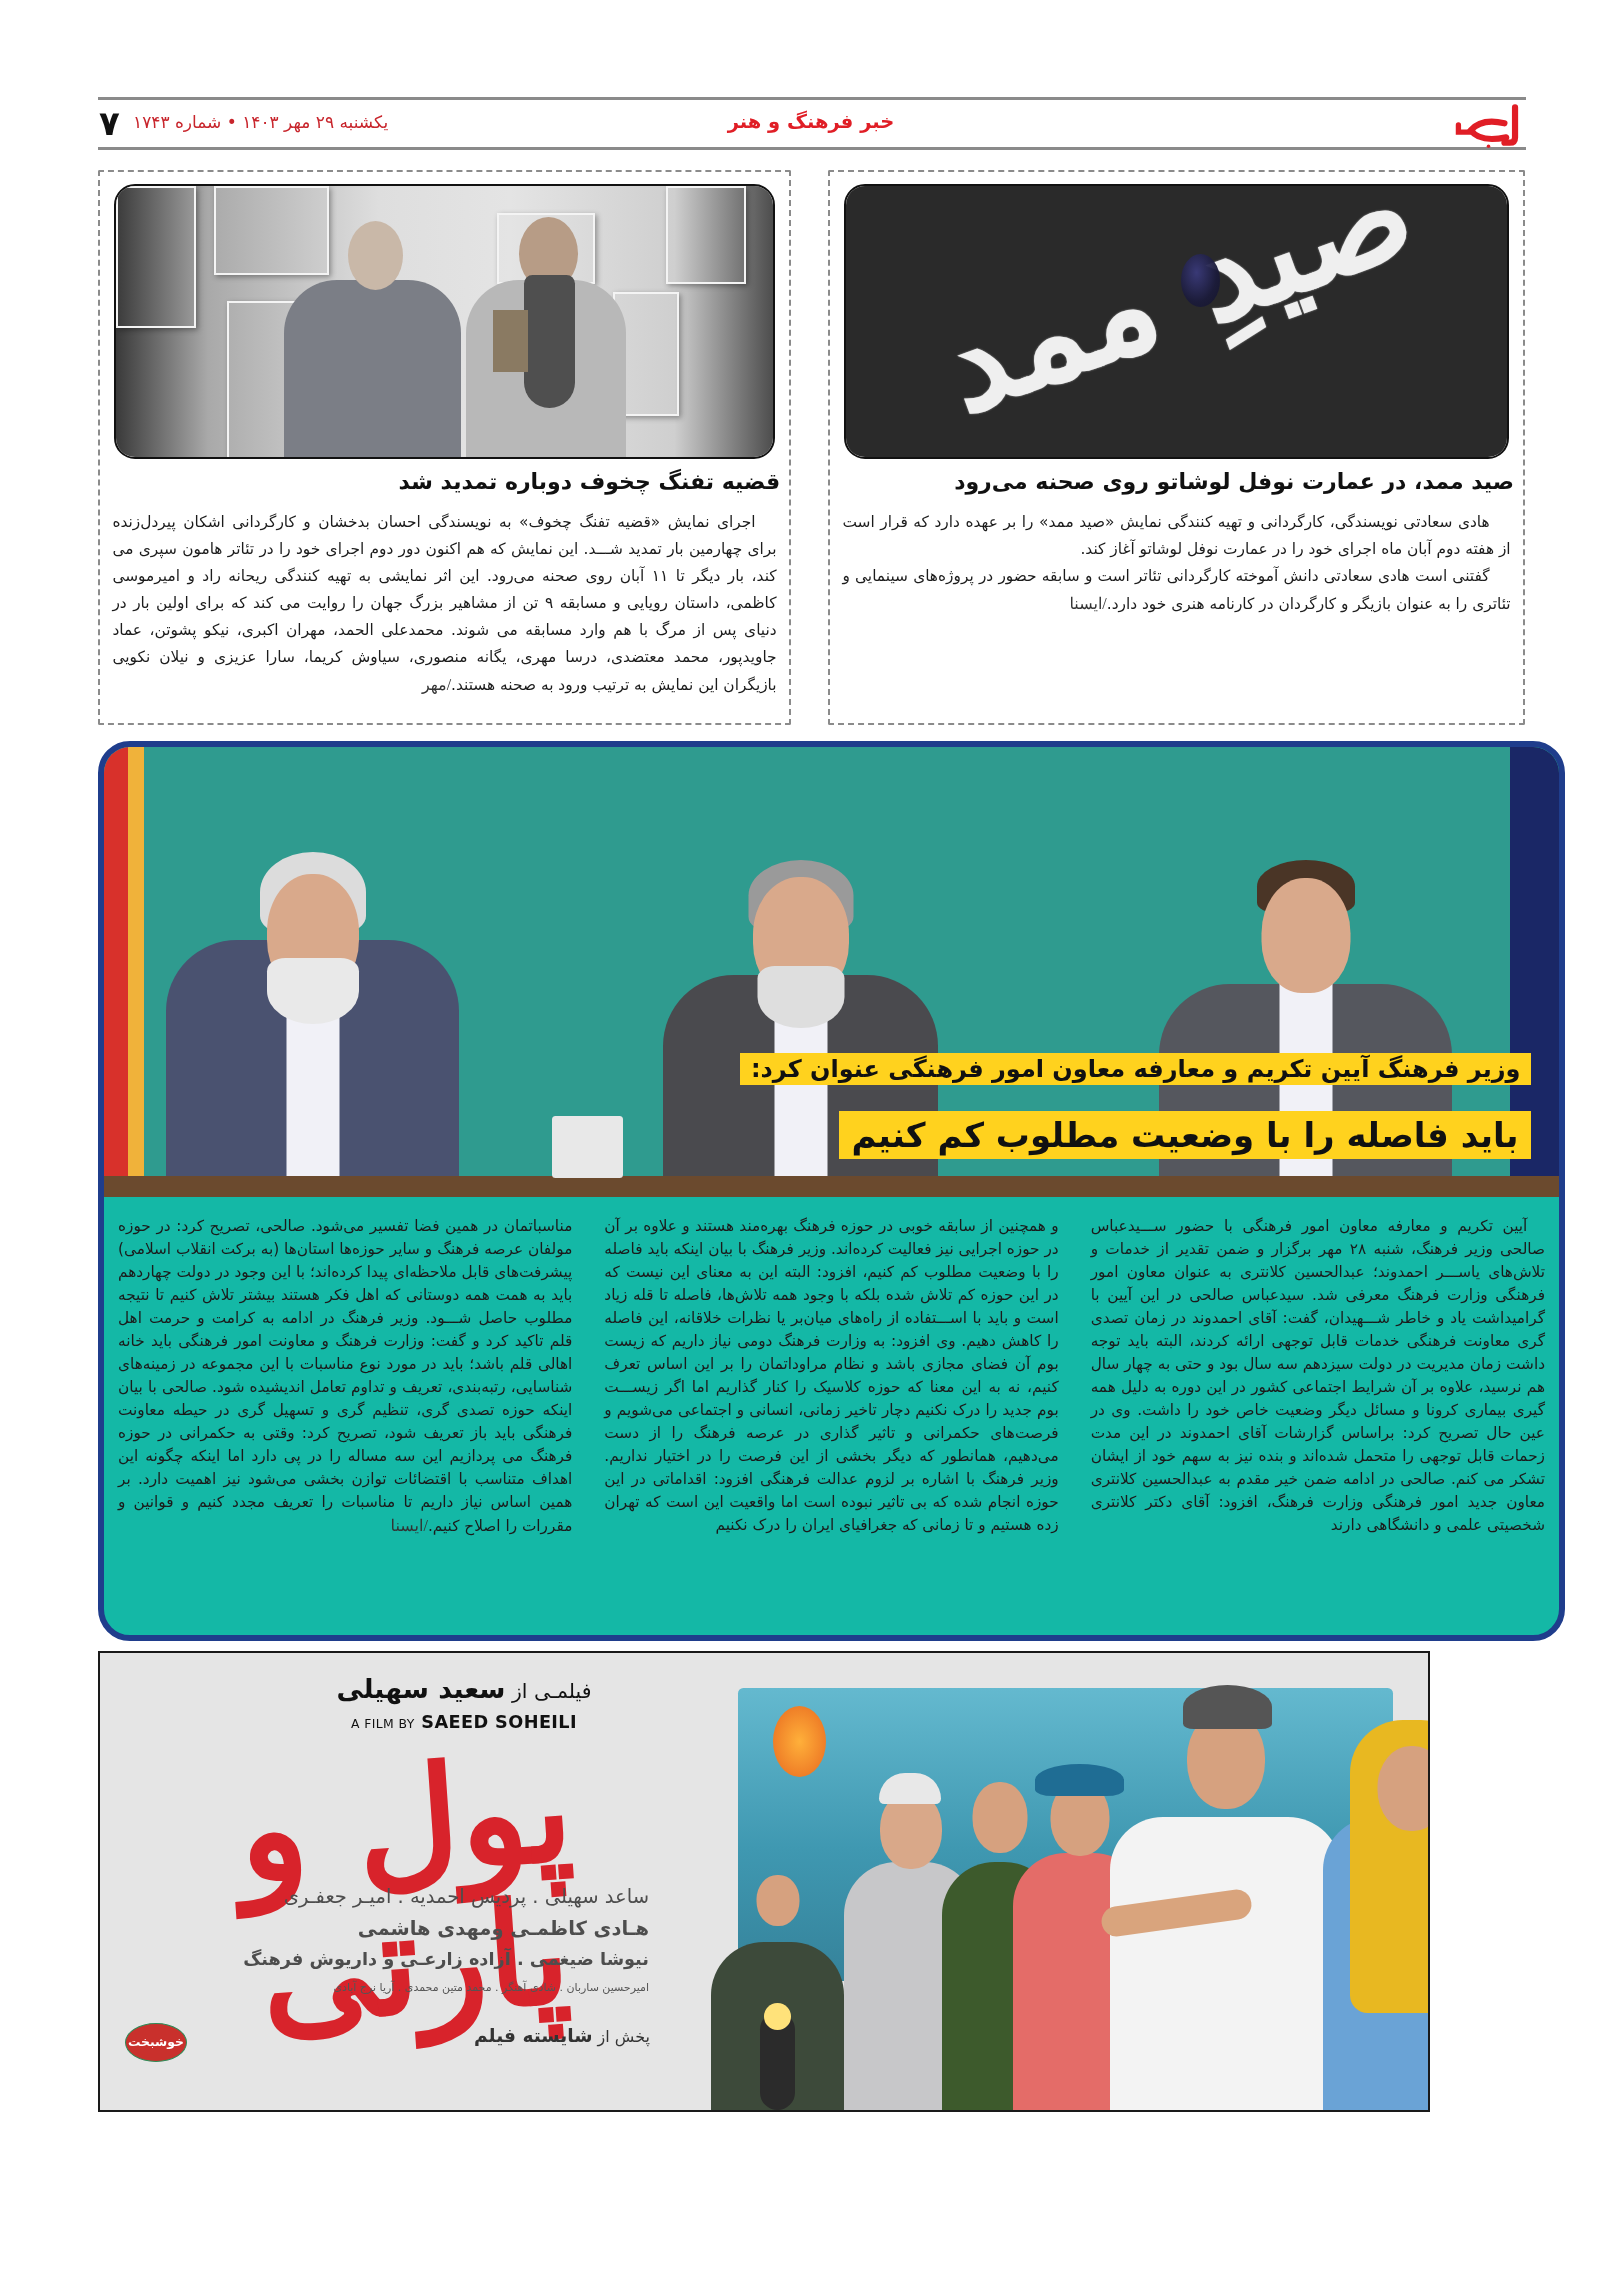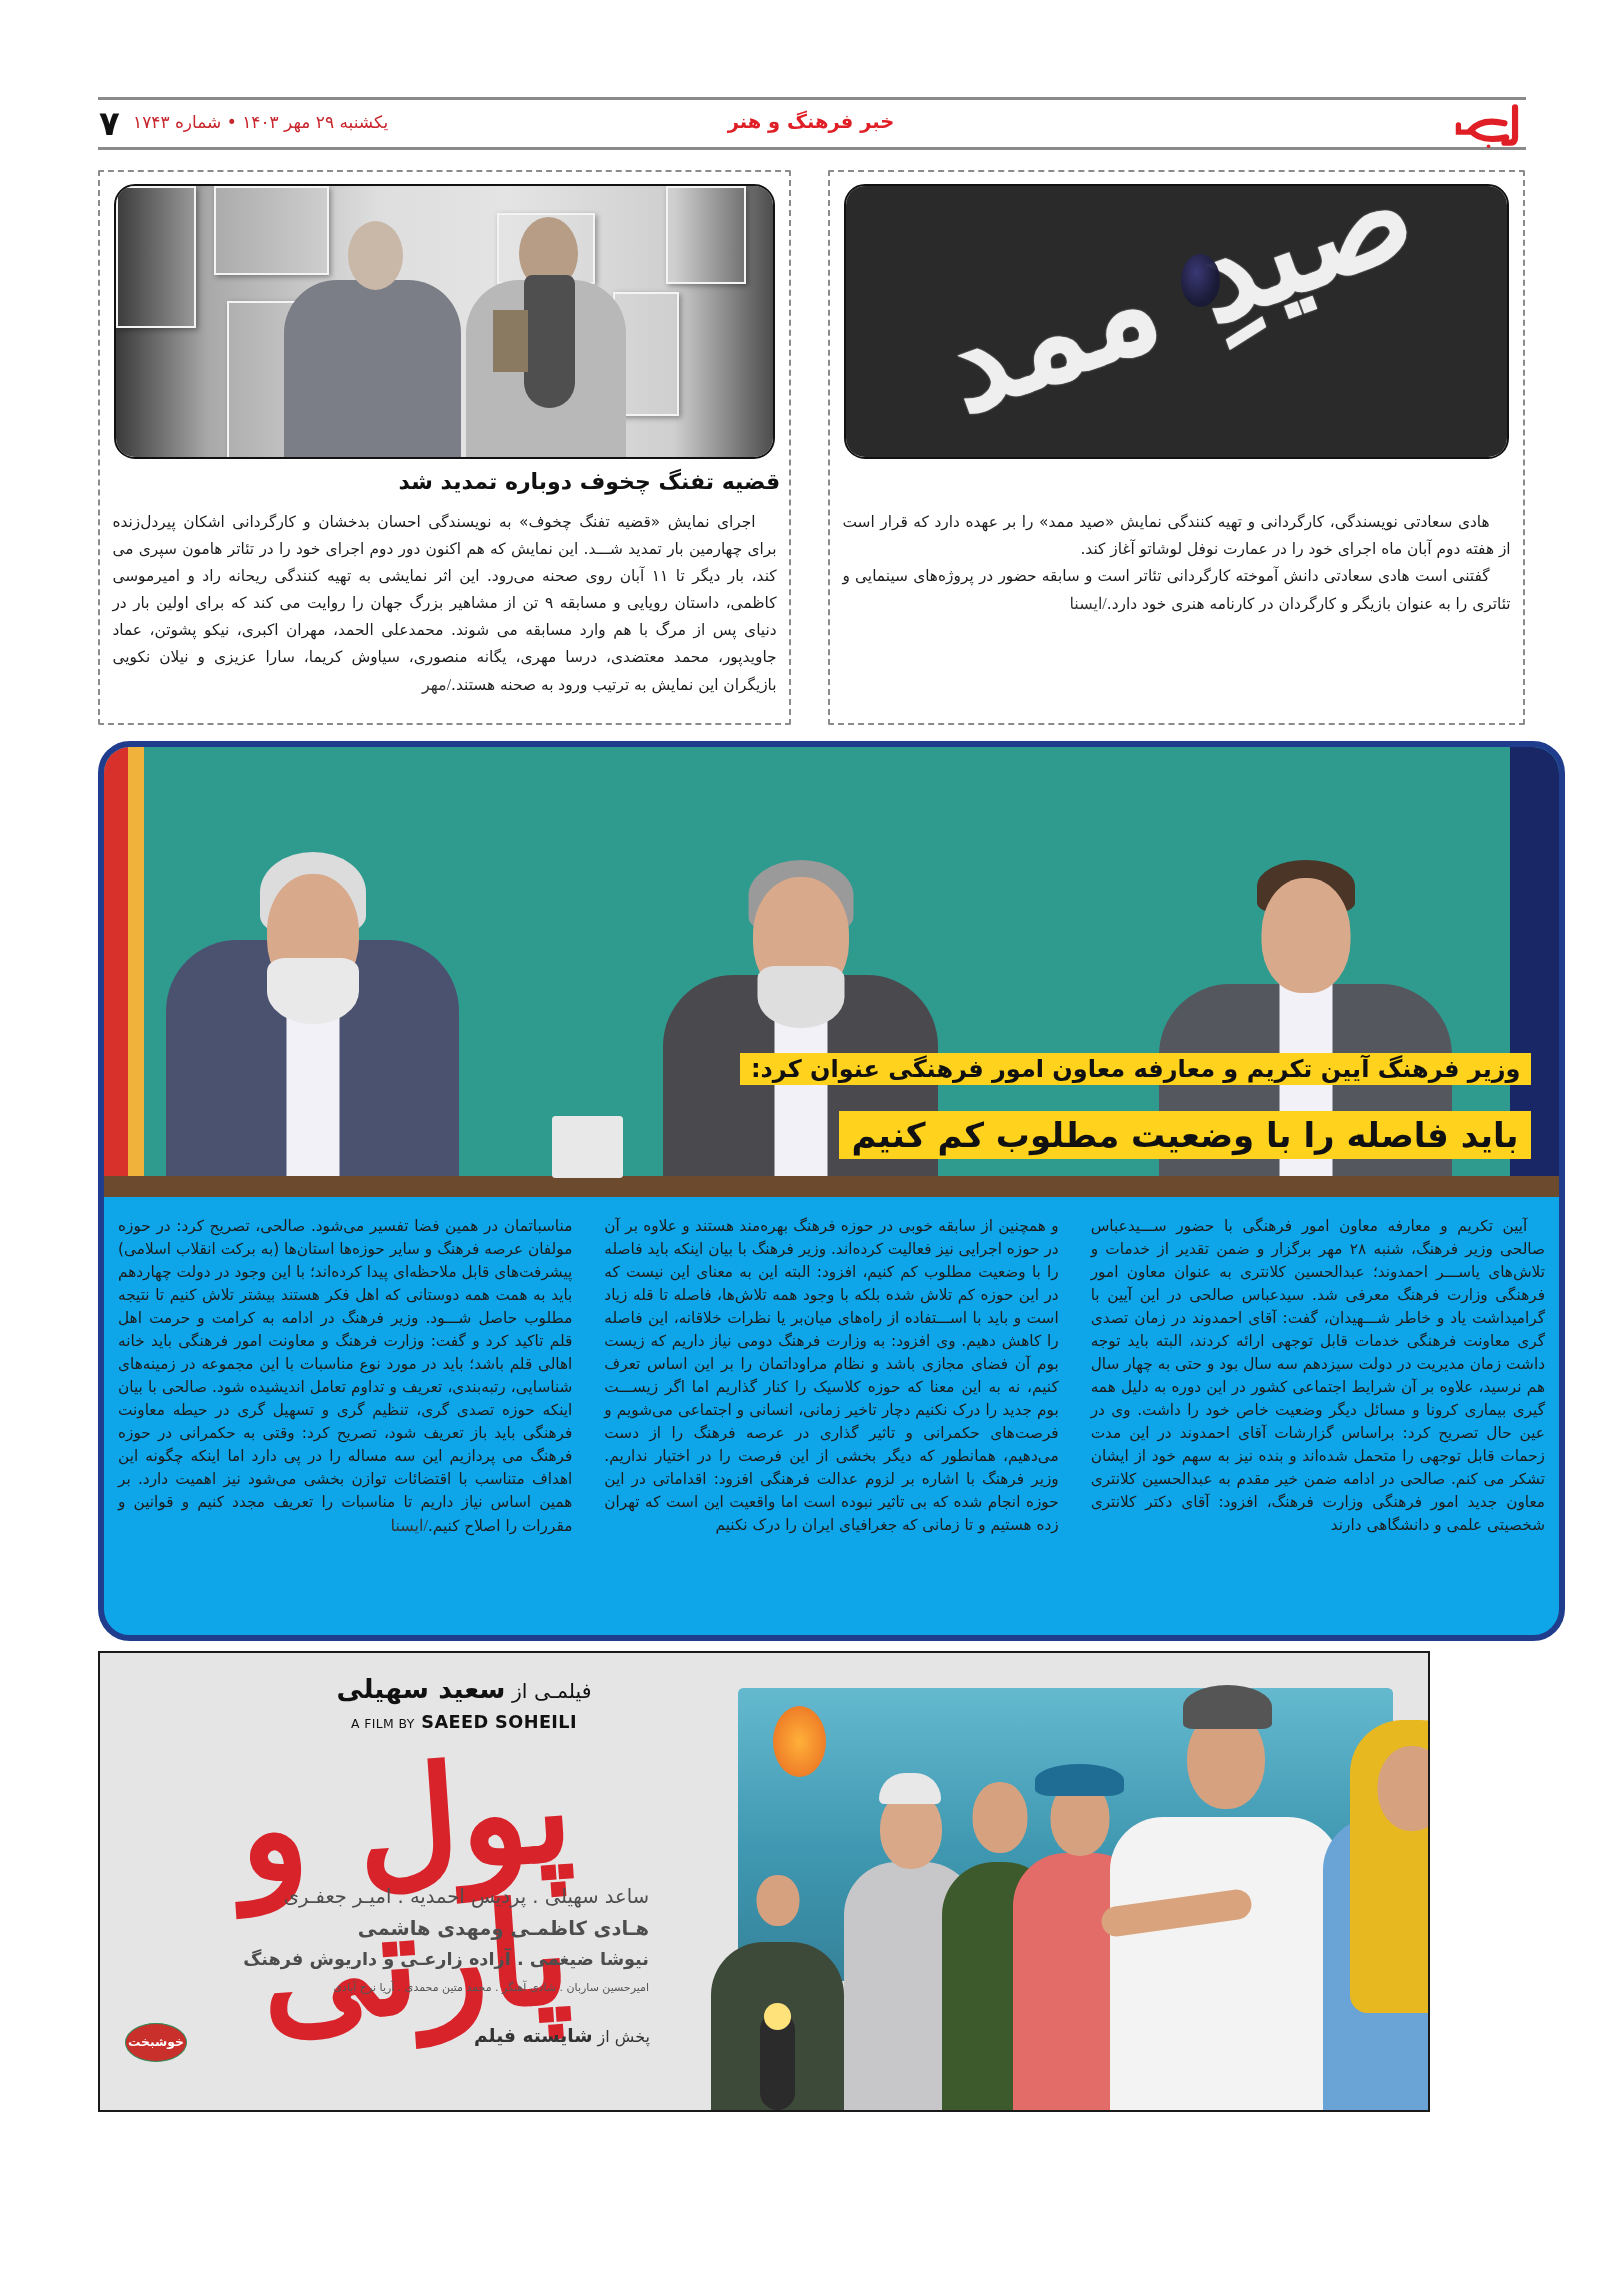--- a/index.html
+++ b/index.html
@@ -39,21 +39,21 @@
 
   
   .ch-art { width: 100%; height: 100%; position: relative;
     background: linear-gradient(90deg, #3a3a3a 0%, #a9a9a9 14%, #dedede 40%, #e4e4e4 60%, #cfcfcf 85%, #4d4d4d 100%); }
   .ch-panel { position: absolute; border: 2.7px solid #f4f4f4; box-shadow: 1.8px 1.8px 5.3px rgba(0,0,0,.35); }
   .ch-man { position: absolute; bottom: 0; border-radius: 53px 53px 0 0; }
   .ch-head { position: absolute; border-radius: 50%; background: #b79c86; }
 
   
   .story { position: absolute; left: 98px; top: 741px; width: 1467px; height: 900px;
-    border: 6.2px solid #1f3d8c; border-radius: 32px; background: #0ea5e9; overflow: hidden; }
+    border: 6.2px solid #1f3d8c; border-radius: 32px; background: #14b8a6; overflow: hidden; }
   .story-photo { position: absolute; left: 0; top: 0; right: 0; height: 450px; background: #2f9b8f; overflow: hidden; }
   .flag-ir { position: absolute; left: 0; top: 0; width: 40px; height: 434px;
     background: linear-gradient(90deg, #d8312b 0 60%, #f0b23a 60% 100%); }
   .flag-min { position: absolute; right: 0; top: 0; width: 49px; height: 434px; background: #1a2766; }
   .person { position: absolute; bottom: 0; }
   .person .suit { position: absolute; bottom: 0; left: 0; right: 0; border-radius: 71px 71px 0 0; }
   .person .shirt { position: absolute; bottom: 0; left: 50%; transform: translateX(-50%); width: 53px; background: #f1f1f7; }
   .person .head { position: absolute; left: 50%; transform: translateX(-50%); border-radius: 48% 48% 45% 45%; background: #d9a98b; }
   .person .hair { position: absolute; left: 50%; transform: translateX(-50%); border-radius: 50% 50% 20% 20%; }
   .person .beard { position: absolute; left: 50%; transform: translateX(-50%); border-radius: 20% 20% 50% 50%; background: #e9e9e9; }
@@ -113,20 +113,21 @@
 <div class="hdr-date">یکشنبه ۲۹ مهر ۱۴۰۳ • شماره ۱۷۴۳</div>
 <div class="hdr-page">۷</div>
 
 <div class="box right">
   <div class="box-photo">
     <div class="sm-art">
       <div class="calli">صیدِ ممد</div>
       <div class="print"></div>
     </div>
   </div>
+  <div class="box-title">صید ممد، در عمارت نوفل لوشاتو روی صحنه می‌رود</div>
   <div class="box-body">
     <p>هادی سعادتی نویسندگی، کارگردانی و تهیه کنندگی نمایش «صید ممد» را بر عهده دارد که قرار است از هفته دوم آبان ماه اجرای خود را در عمارت نوفل لوشاتو آغاز کند.</p>
     <p><span>گفتنی است هادی سعادتی دانش آموخته کارگردانی تئاتر است و سابقه حضور در پروژه‌های سینمایی و تئاتری را به عنوان بازیگر و کارگردان در کارنامه هنری خود دارد.</span><span class="src">/ایسنا</span></p>
   </div>
 </div>
 
 <div class="box left">
   <div class="box-photo">
     <div class="ch-art">
       <div class="ch-panel" style="left:0;top:0;width:80px;height:142px;"></div>

